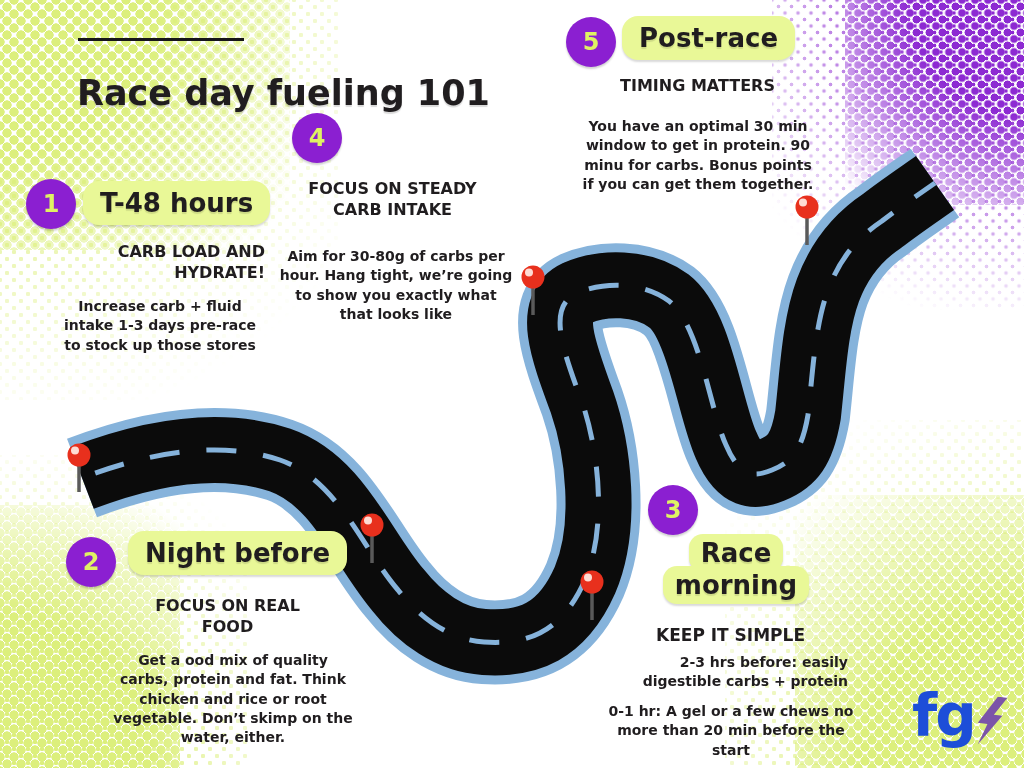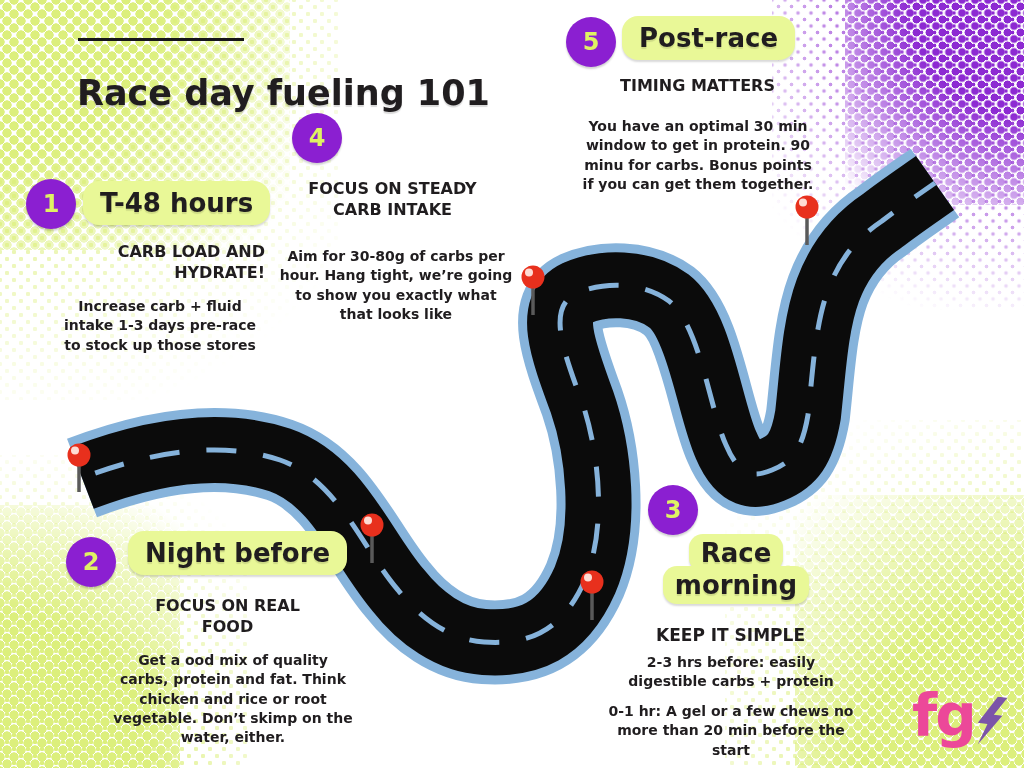--- a/index.html
+++ b/index.html
@@ -72,30 +72,30 @@
   .s1-circle{left:26px;top:179px;}   .s1-pill{left:83px;top:181px;}
   .s1-sub{left:55px;top:242px;width:210px;text-align:right;}  .s1-body{left:62px;top:297px;width:196px;}
   .s2-circle{left:66px;top:537px;}   .s2-pill{left:128px;top:531px;}
   .s2-sub{left:145px;top:596px;width:165px;} .s2-body{left:112px;top:651px;width:242px;}
   .s3-circle{left:648px;top:485px;}
   .s3-pills{position:absolute;left:655px;top:534px;width:162px;display:flex;flex-direction:column;
             align-items:center;z-index:3;}
   .s3-pills .pill{position:static;border-radius:14px;padding:4px 12px;}
   .s3-pills .pill + .pill{margin-top:-6px;}
   .s3-sub{left:638px;top:624px;width:185px;font-size:17px;}
-  .s3-body1{left:614px;top:653px;width:234px;}
+  .s3-body1{left:614px;top:653px;width:234px;text-align:right;}
   .s3-body2{left:608px;top:702px;width:246px;}
   .s4-circle{left:292px;top:113px;}  .s4-pill{left:357px;top:111px;}
   .s4-sub{left:300px;top:179px;width:185px;} .s4-body{left:278px;top:247px;width:236px;}
   .s5-circle{left:566px;top:17px;}   .s5-pill{left:622px;top:16px;}
   .s5-sub{left:605px;top:76px;width:185px;}  .s5-body{left:580px;top:117px;width:236px;}
 
   
   .logo{position:absolute;left:912px;top:686px;display:flex;align-items:center;z-index:4;}
-  .logo-text{font-size:58px;font-weight:bold;color:#ec4899;letter-spacing:-2px;line-height:1;}
+  .logo-text{font-size:58px;font-weight:bold;color:#1d4ed8;letter-spacing:-2px;line-height:1;}
   .logo-bolt{margin-left:2px;margin-top:10px;transform:rotate(6deg);}
 </style>
 </head>
 <body>
 
 <div class="canvas">
 
   <div class="dots dots-lime-small d-tl2"></div>
   <div class="dots dots-lime-big d-tl1"></div>
   <div class="dots dots-lime-small d-bl2"></div>

